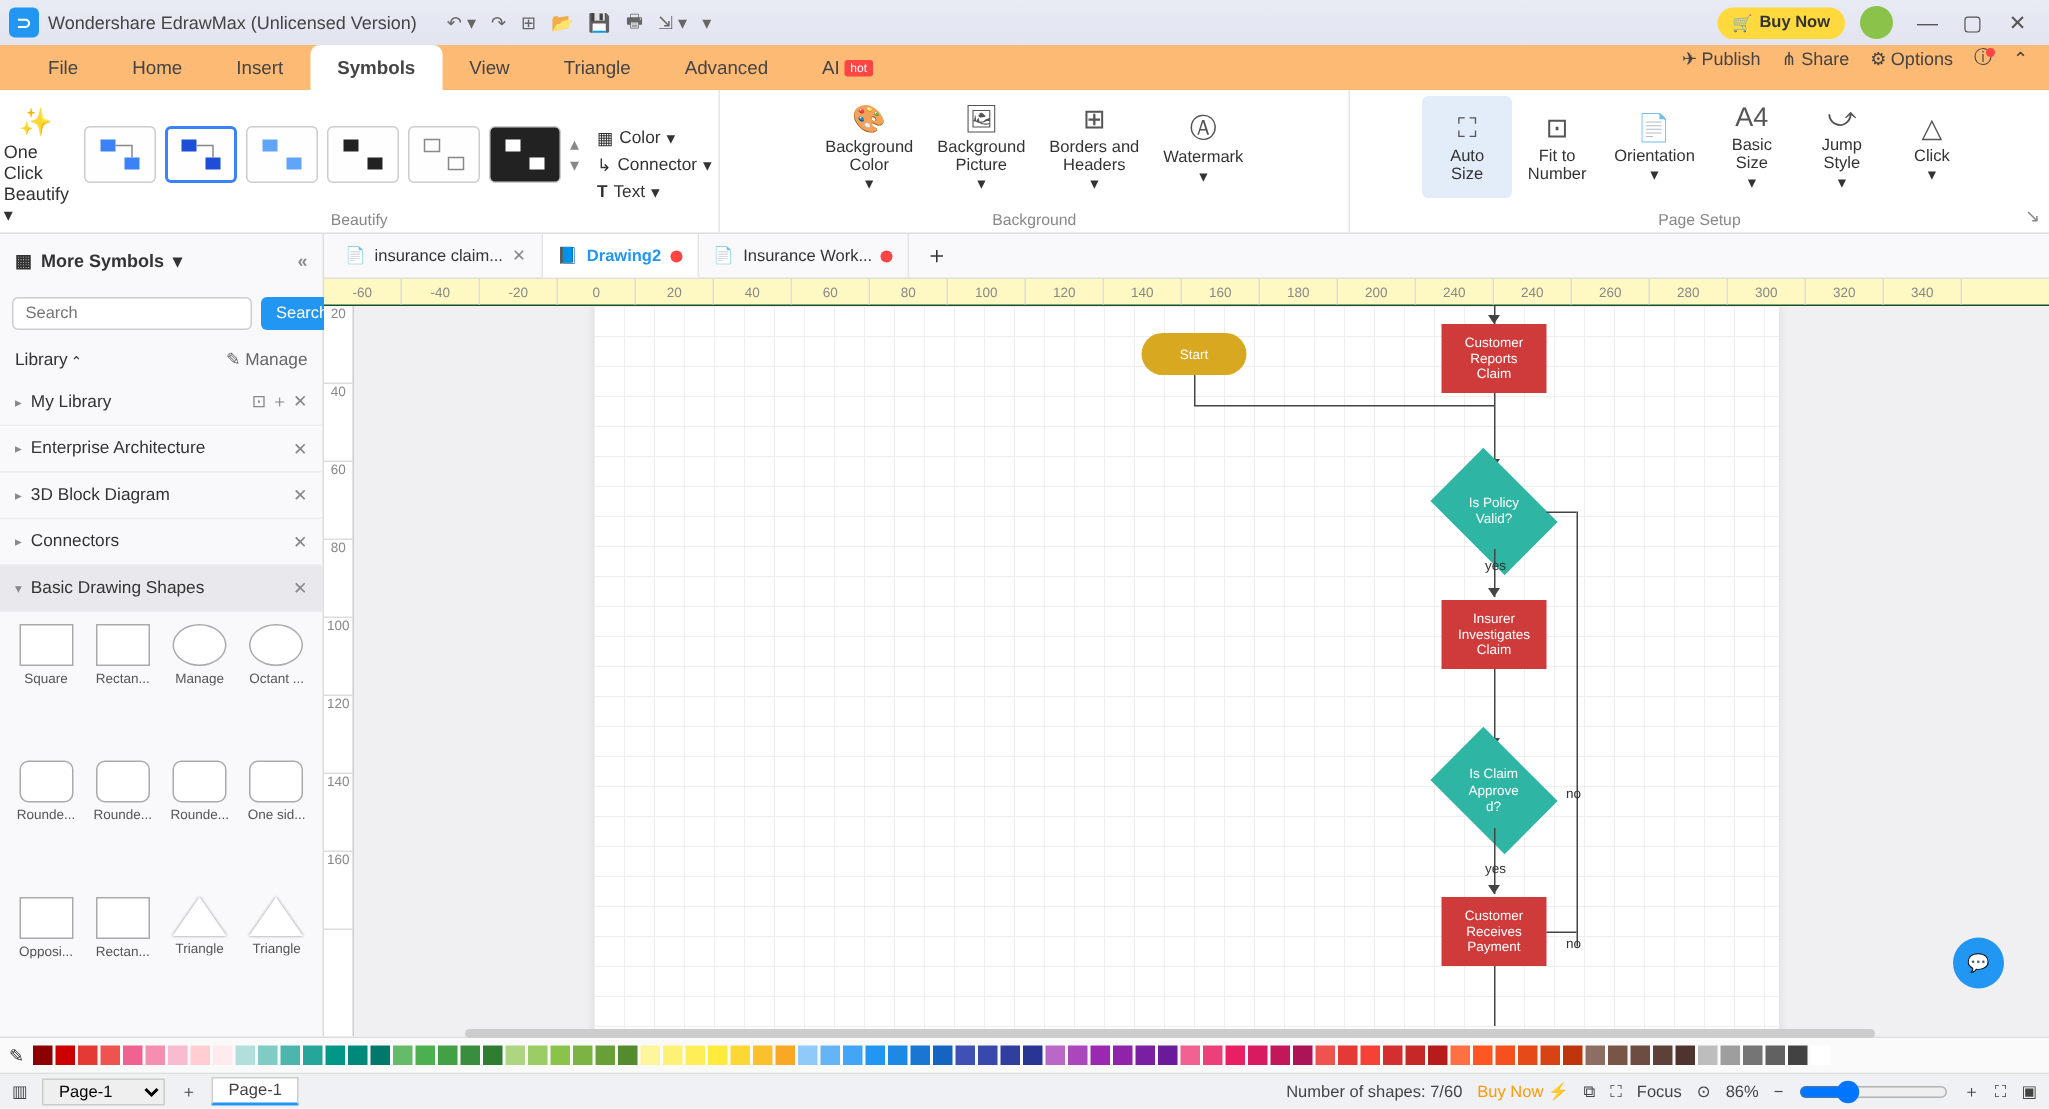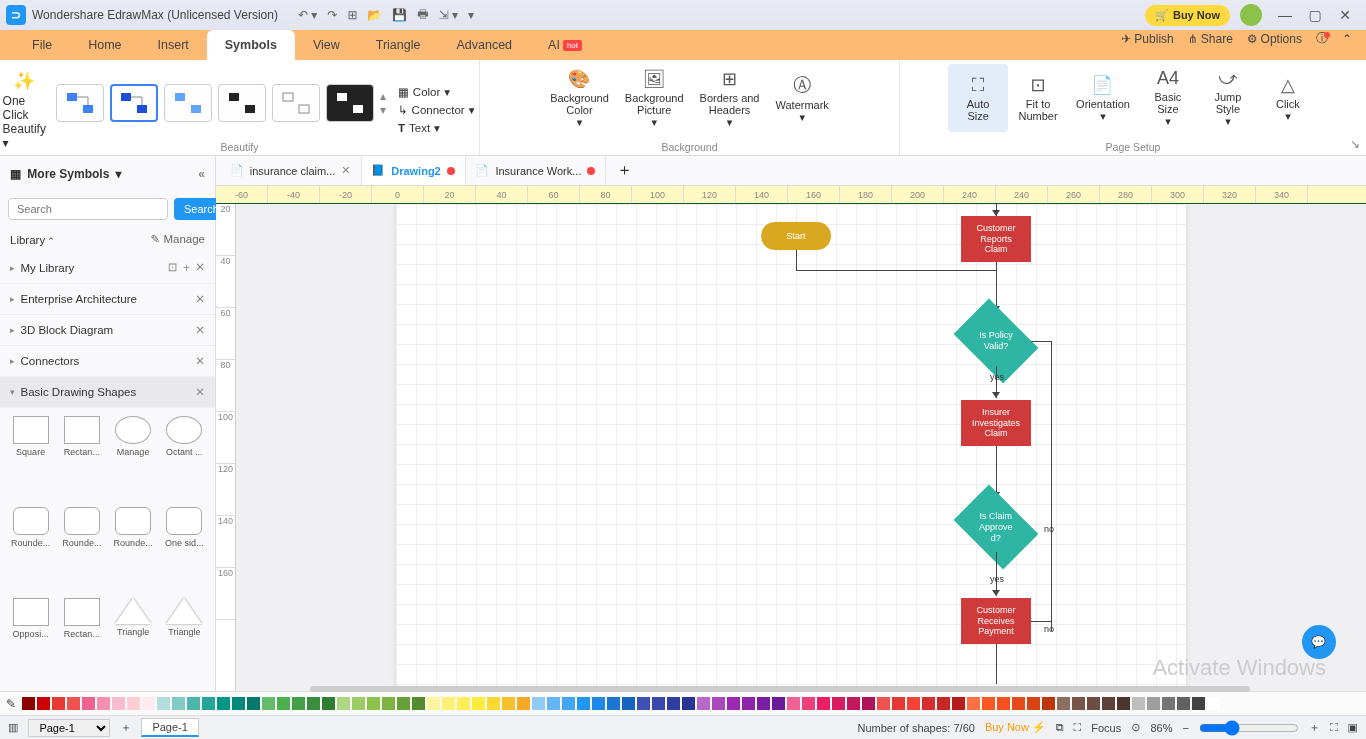--- a/index.html
+++ b/index.html
@@ -464,21 +464,20 @@
 
           <div class="shape proc" style="top:394px">
               <span style="white-space:pre-line">Customer
 Receives
 Payment</span>
             </div>
           <div class="edge-label" style="left:648px;top:420px">no</div>
           <div class="line" style="left:635px;top:417px;width:20px;height:1px"></div>
           <div class="line" style="left:600px;top:440px;width:1px;height:40px"></div>
         </div>
-        <div class="watermark">Activate Windows</div>
       </div>
     </div>
   </div>
 </div>
 
 <div class="colorbar" id="colorbar">
   <div class="scroll-thumb"></div>
   <span style="margin-right:4px">✎</span>
 <div class="sw" style="background: rgb(139, 0, 0);"></div>
     <div class="sw" style="background: rgb(204, 0, 0);"></div>

